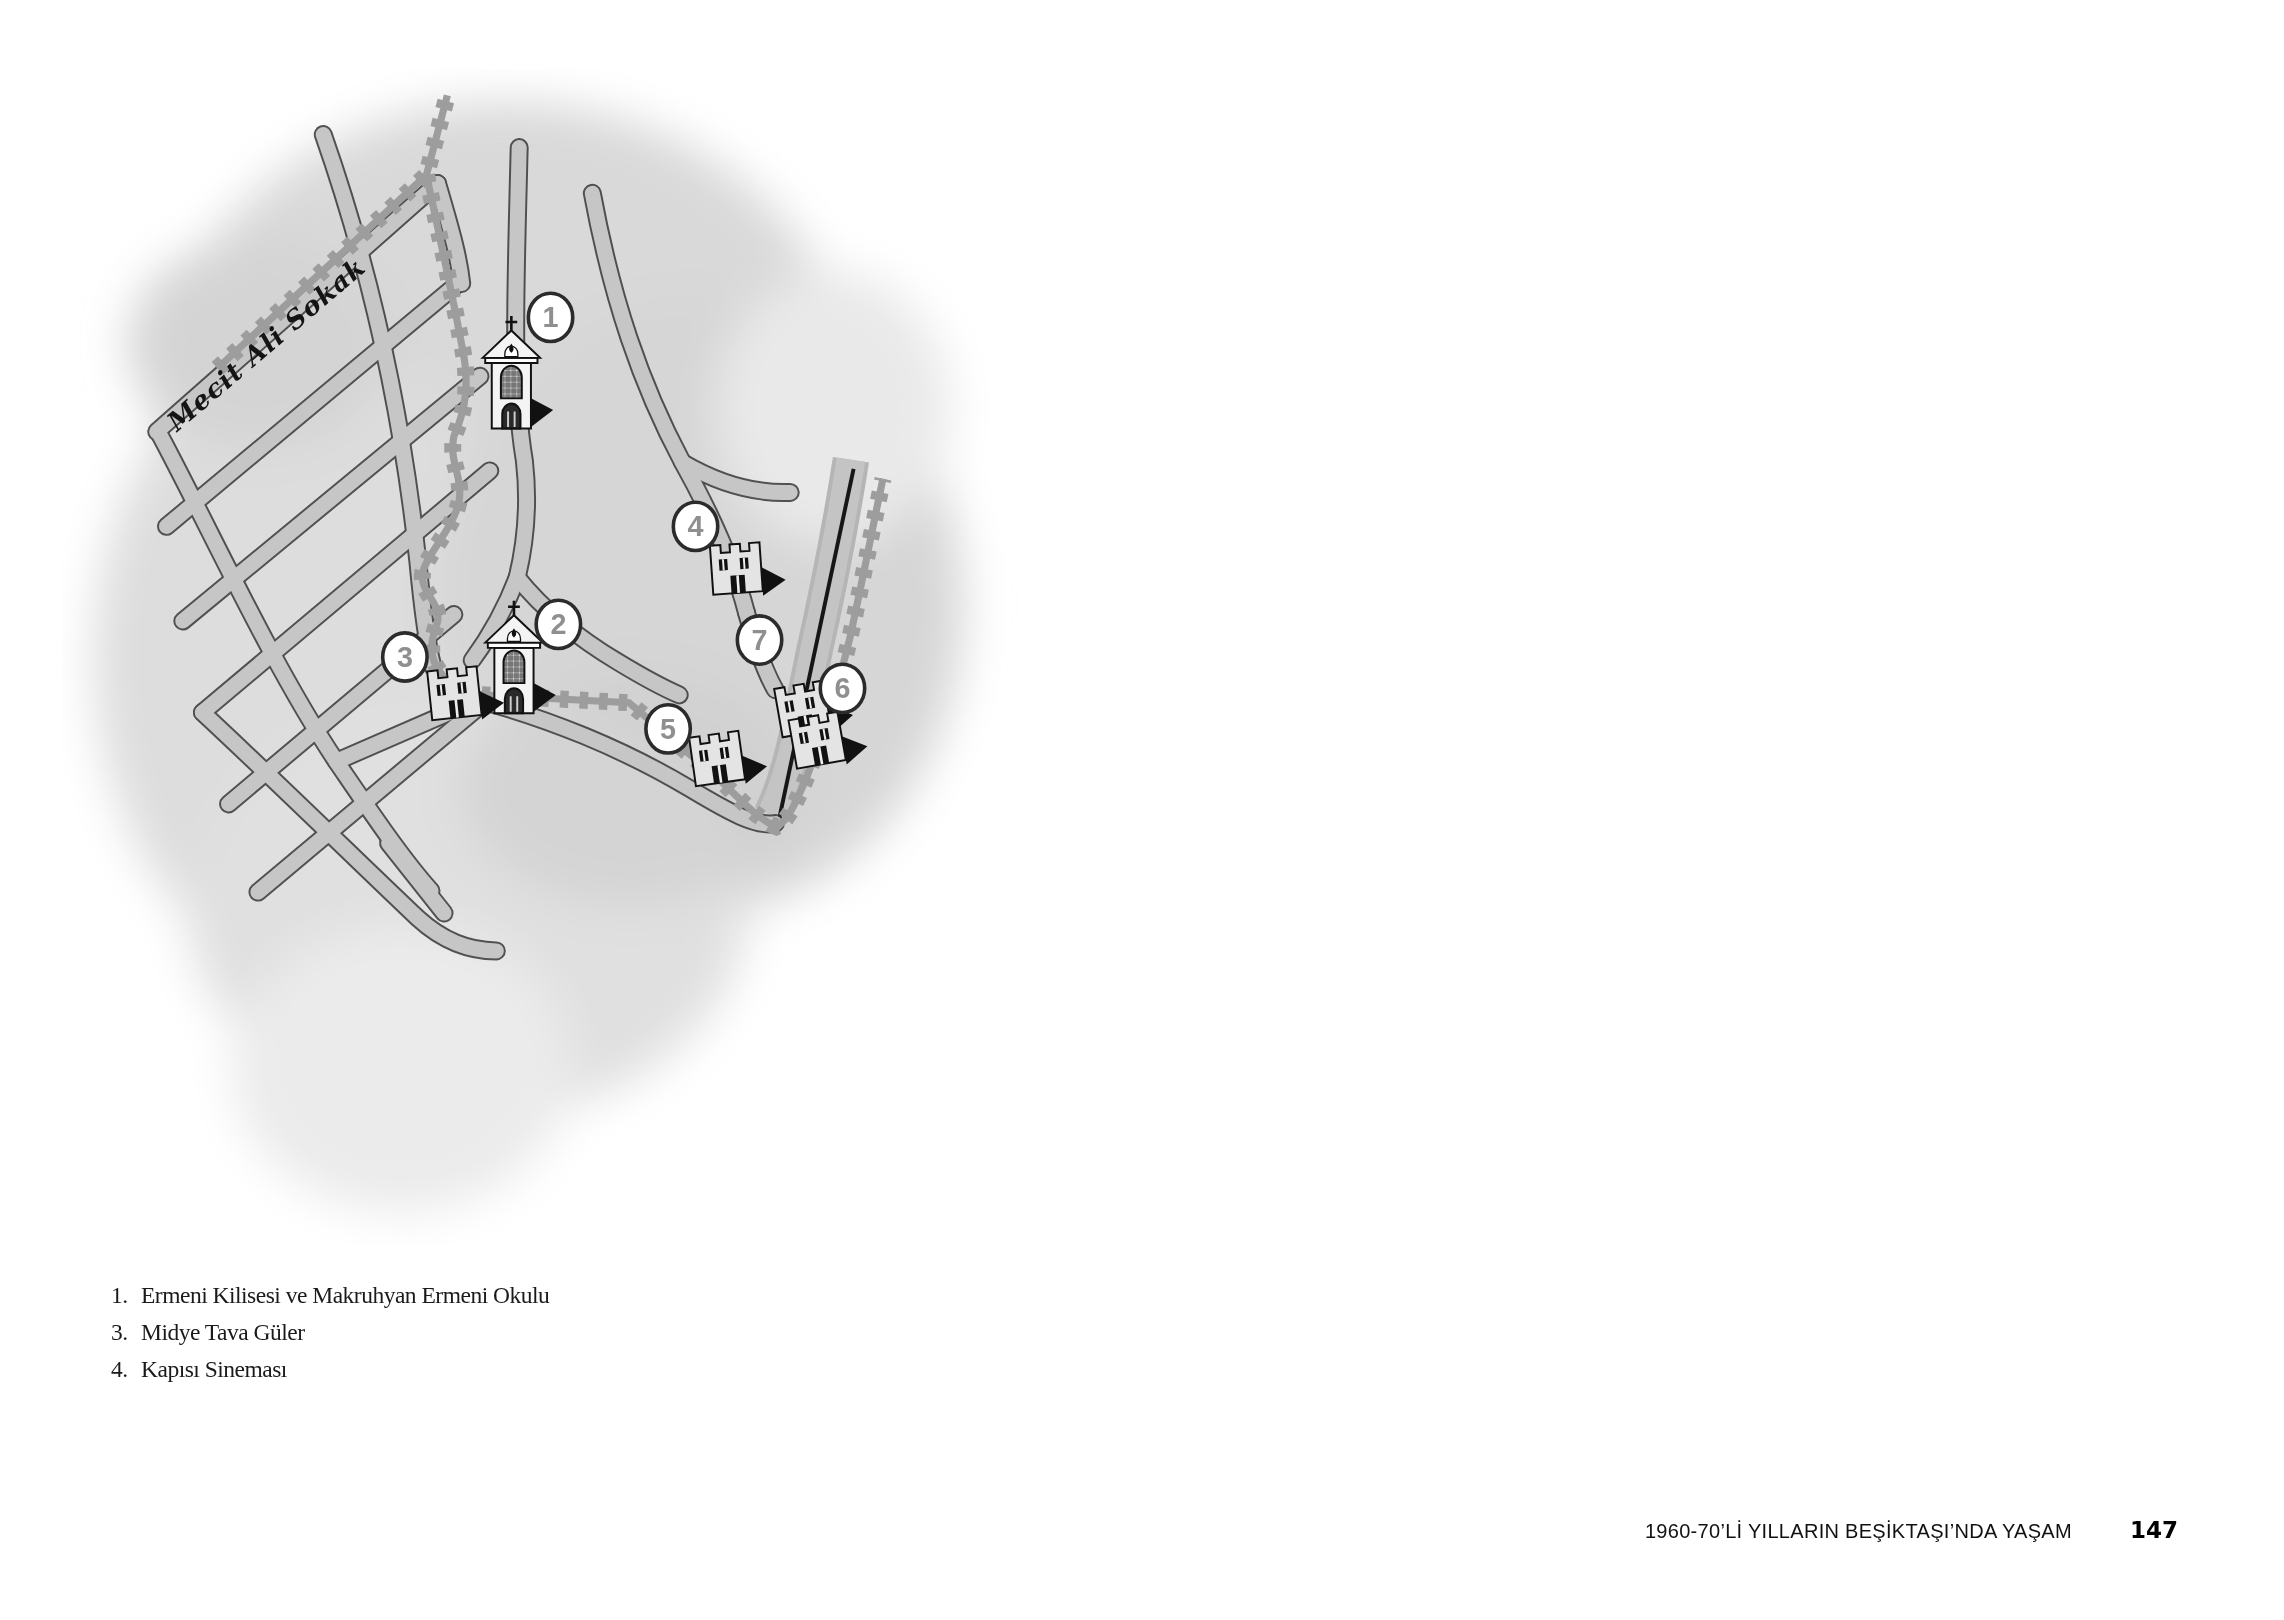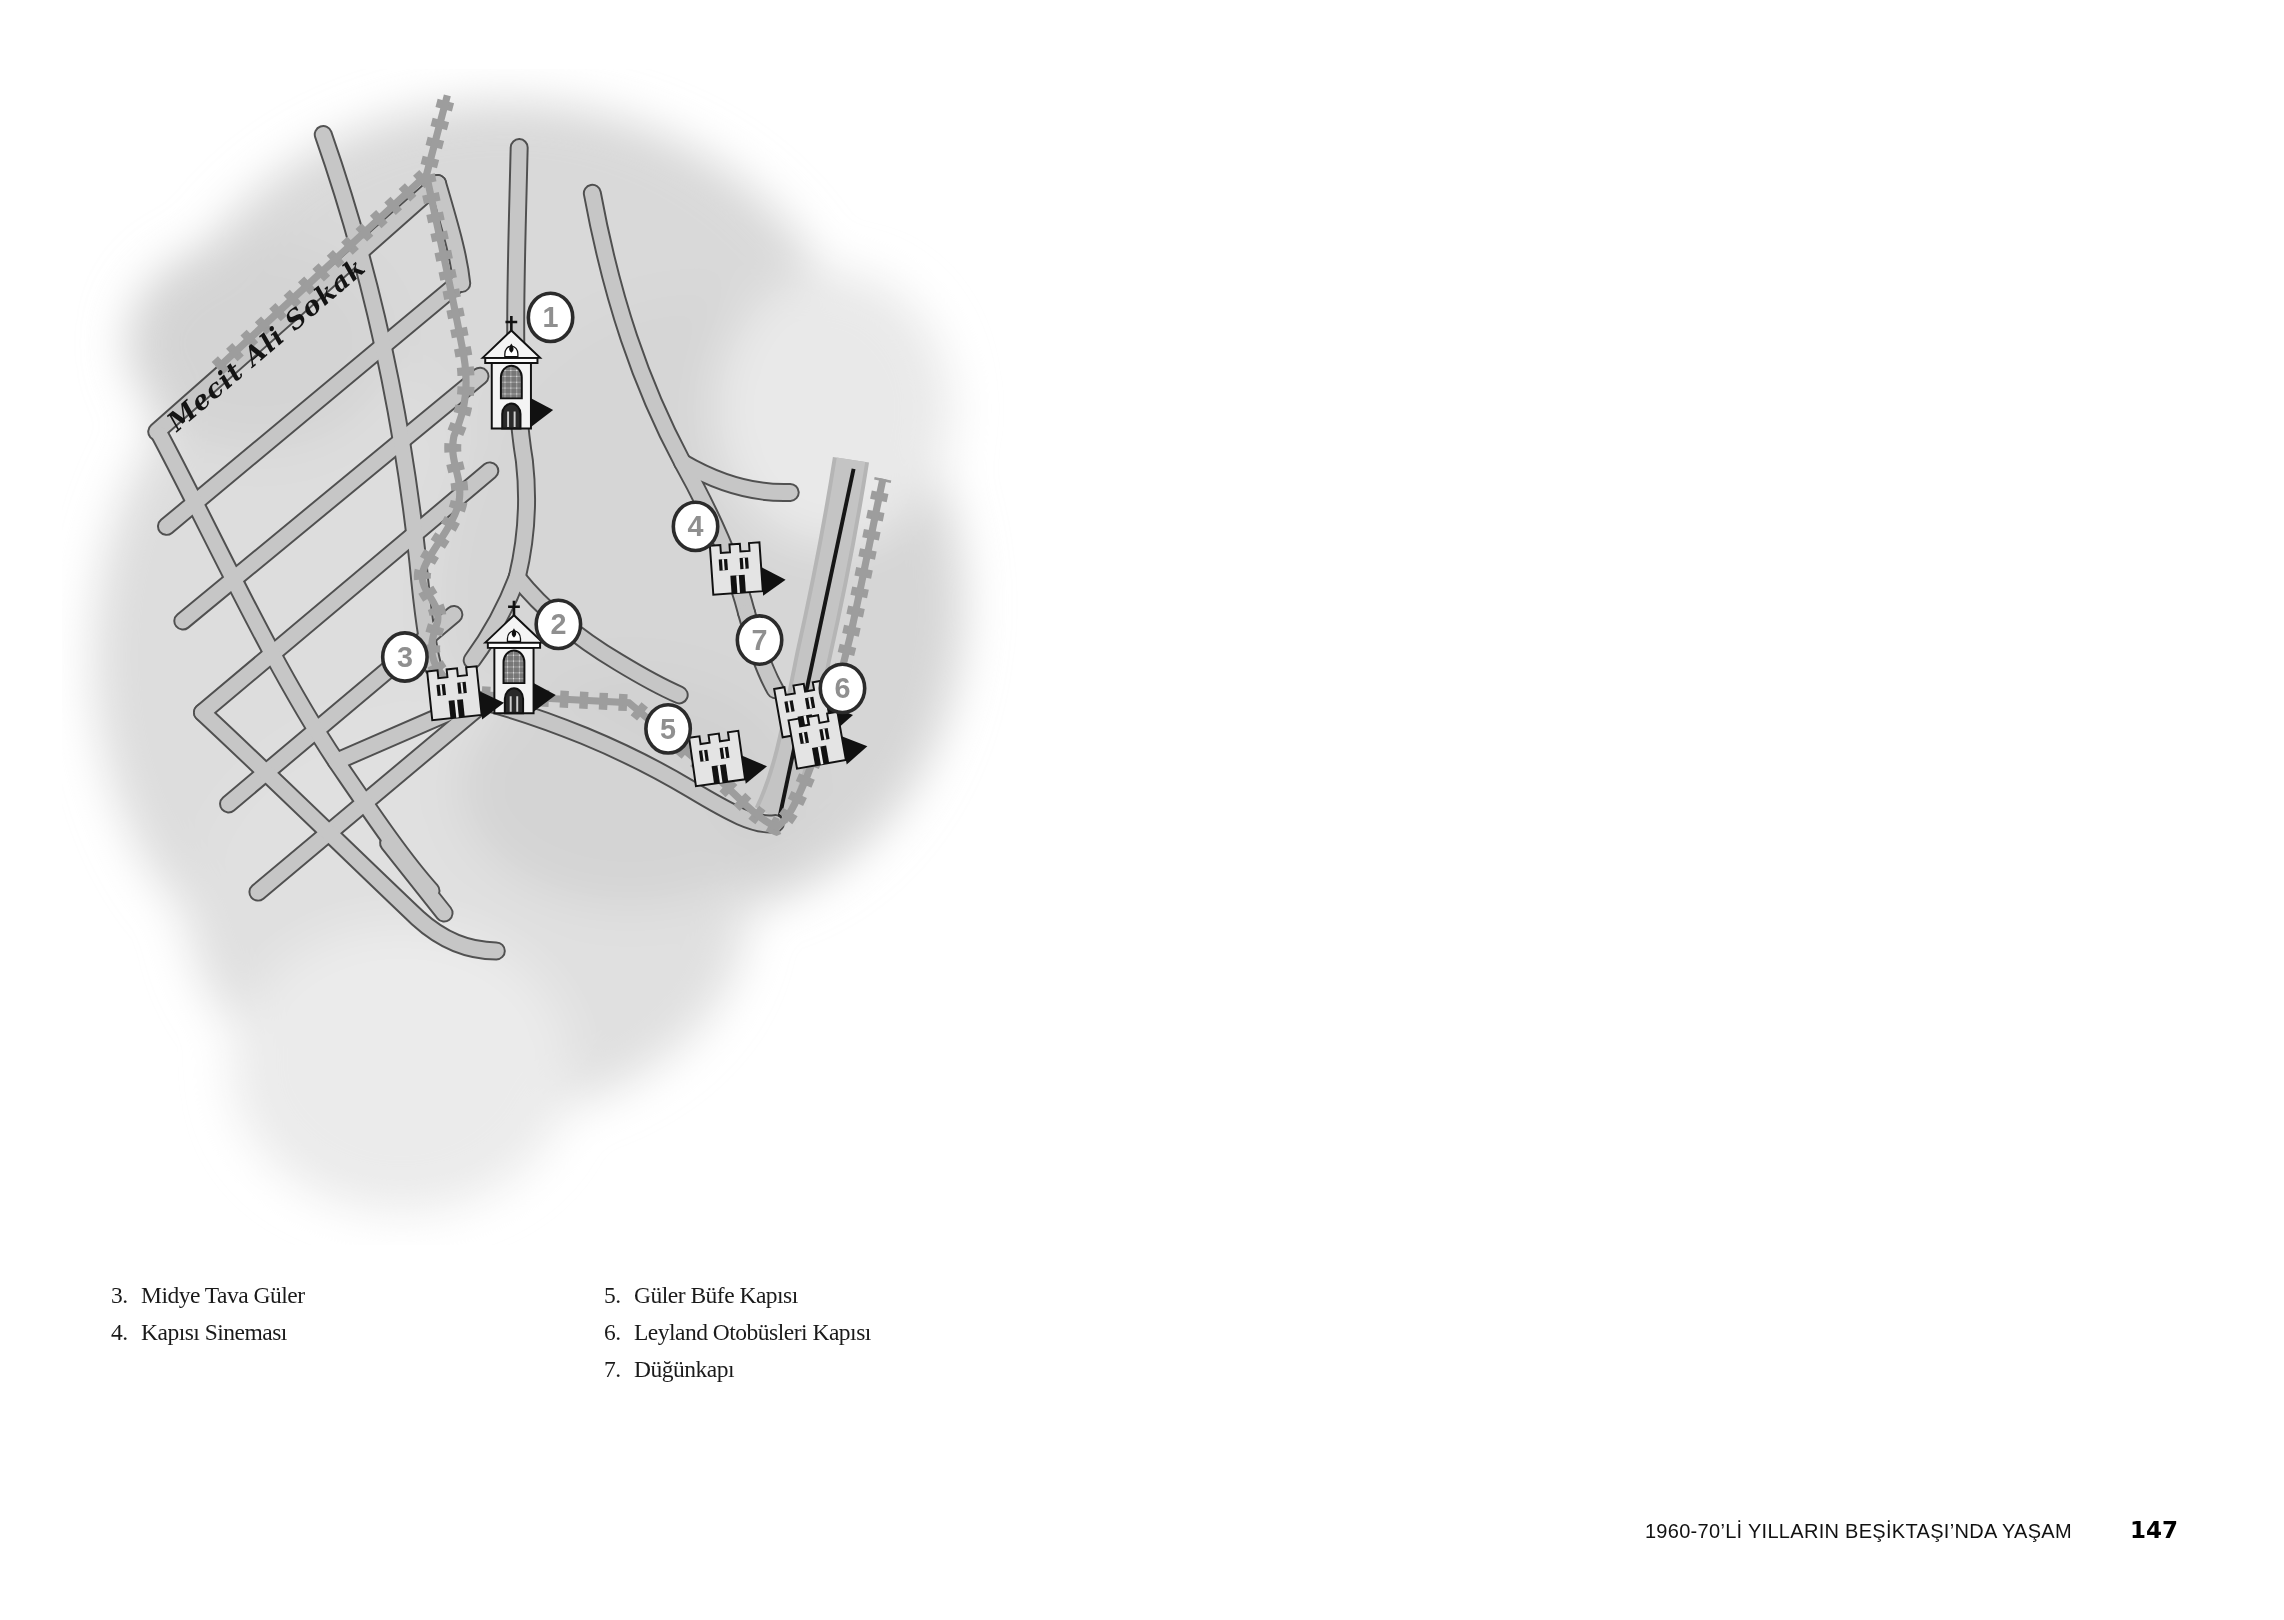--- a/index.html
+++ b/index.html
@@ -181,37 +181,29 @@
           <ellipse rx="34" ry="37" fill="#fff" stroke="#2b2b2b" stroke-width="5.5"></ellipse>
           <text class="mnum" y="15">7</text>
         </g>
       </svg>
     </div>
 
     <div class="legend">
       <div class="legend-cols">
         <ul class="legend-col c1">
           <li>
+            <span class="num">1.</span><span class="lbl">Ermeni Kilisesi ve Makruhyan Ermeni Okulu</span>
+          </li>
+          <li>
             <span class="num">3.</span><span class="lbl">Midye Tava Güler</span>
           </li>
           <li>
             <span class="num">4.</span><span class="lbl">Kapısı Sineması</span>
           </li>
         </ul>
-        <ul class="legend-col c2">
-          <li>
-            <span class="num">5.</span><span class="lbl">Güler Büfe Kapısı</span>
-          </li>
-          <li>
-            <span class="num">6.</span><span class="lbl">Leyland Otobüsleri Kapısı</span>
-          </li>
-          <li>
-            <span class="num">7.</span><span class="lbl">Düğünkapı</span>
-          </li>
-        </ul>
       </div>
     </div>
   </div>
 
   <div class="page page-right">
 
     <div class="footer">
       <span class="running">1960-70’Lİ YILLARIN BEŞİKTAŞI’NDA YAŞAM</span>
       <span class="pagenum">147</span>
     </div>

